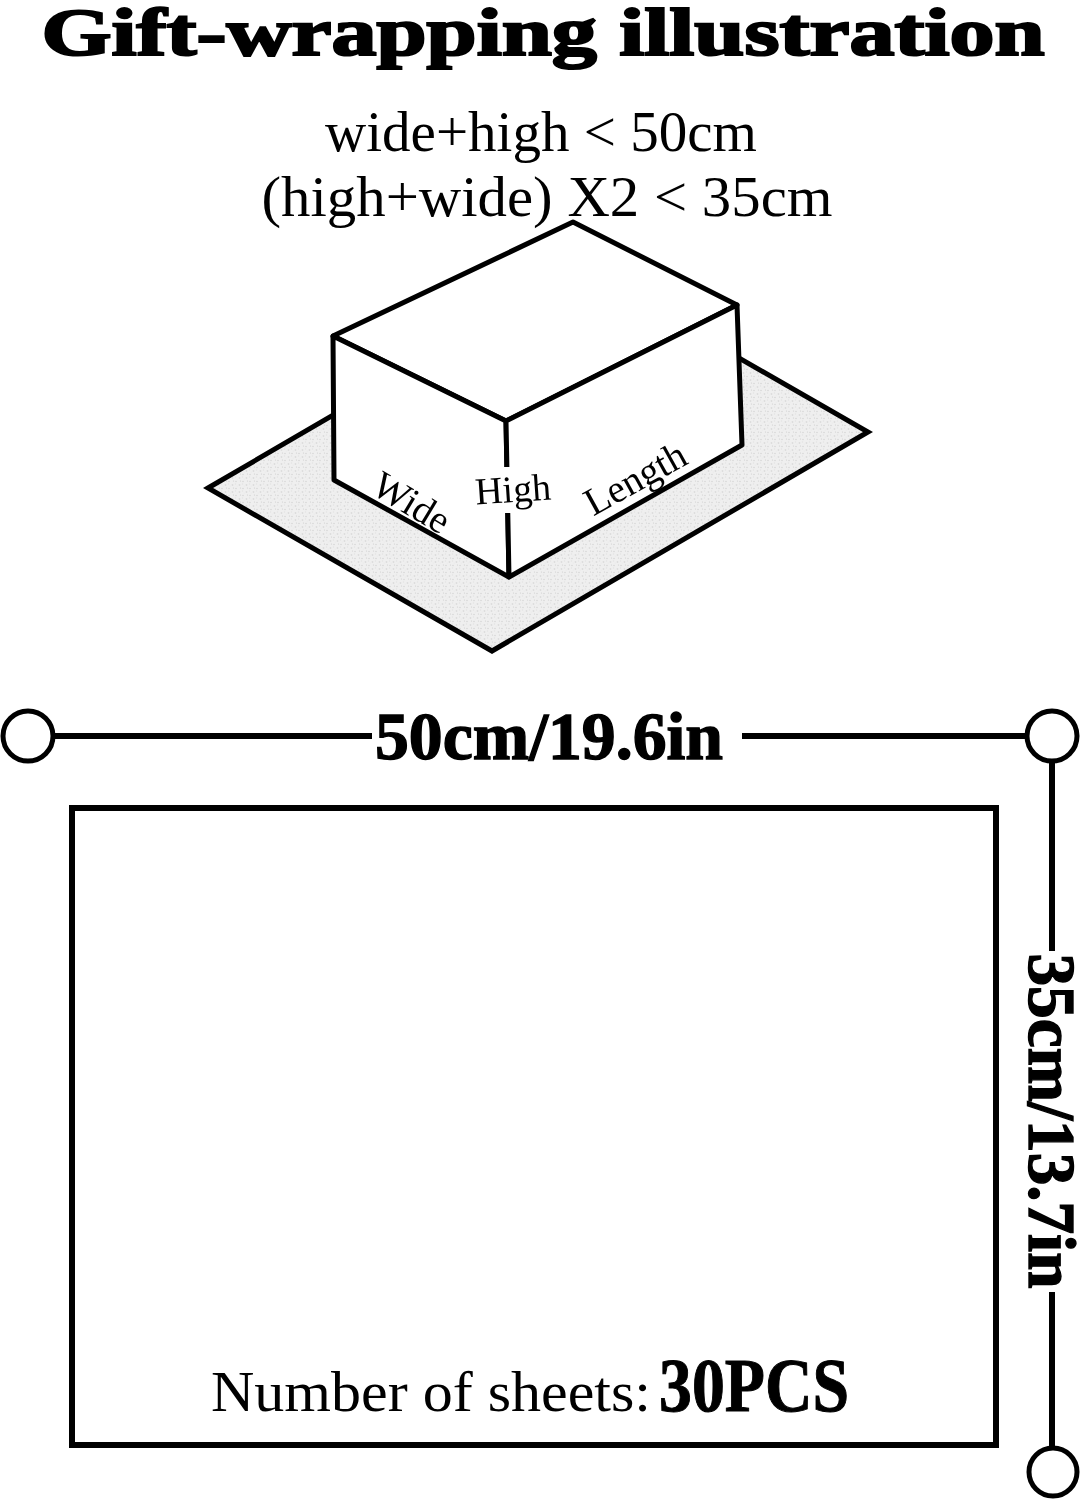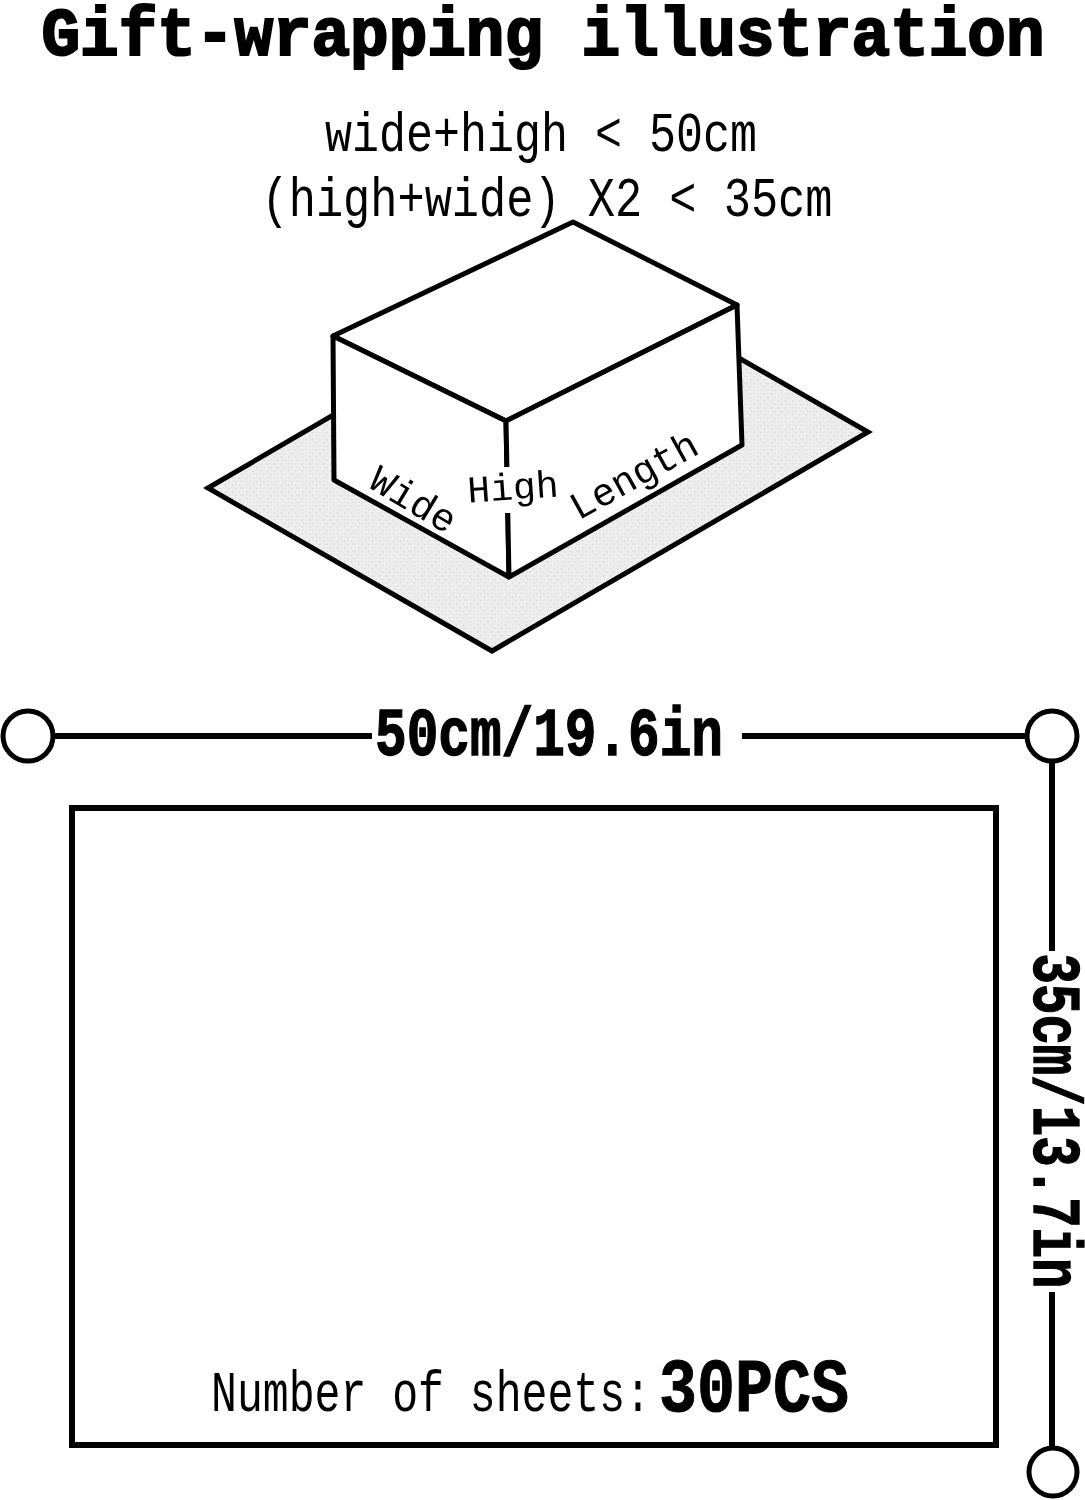--- a/index.html
+++ b/index.html
@@ -2,21 +2,21 @@
 <html><head>
 <meta charset="utf-8">
 <style>
   html, body { margin: 0; padding: 0; background: #ffffff; }
   .canvas {
     position: relative;
     width: 1085px;
     height: 1500px;
     background: #ffffff;
     overflow: hidden;
-    font-family: Liberation Mono, monospace;
+    font-family: Liberation Serif, serif;
   }
   svg { display: block; }
   text { fill: #000000; }
   .ink-line   { stroke: #000000; fill: none; }
   .ink-shape  { stroke: #000000; fill: #ffffff; }
   .heavy      { font-weight: bold; }
 </style>
 </head>
 <body>
 

